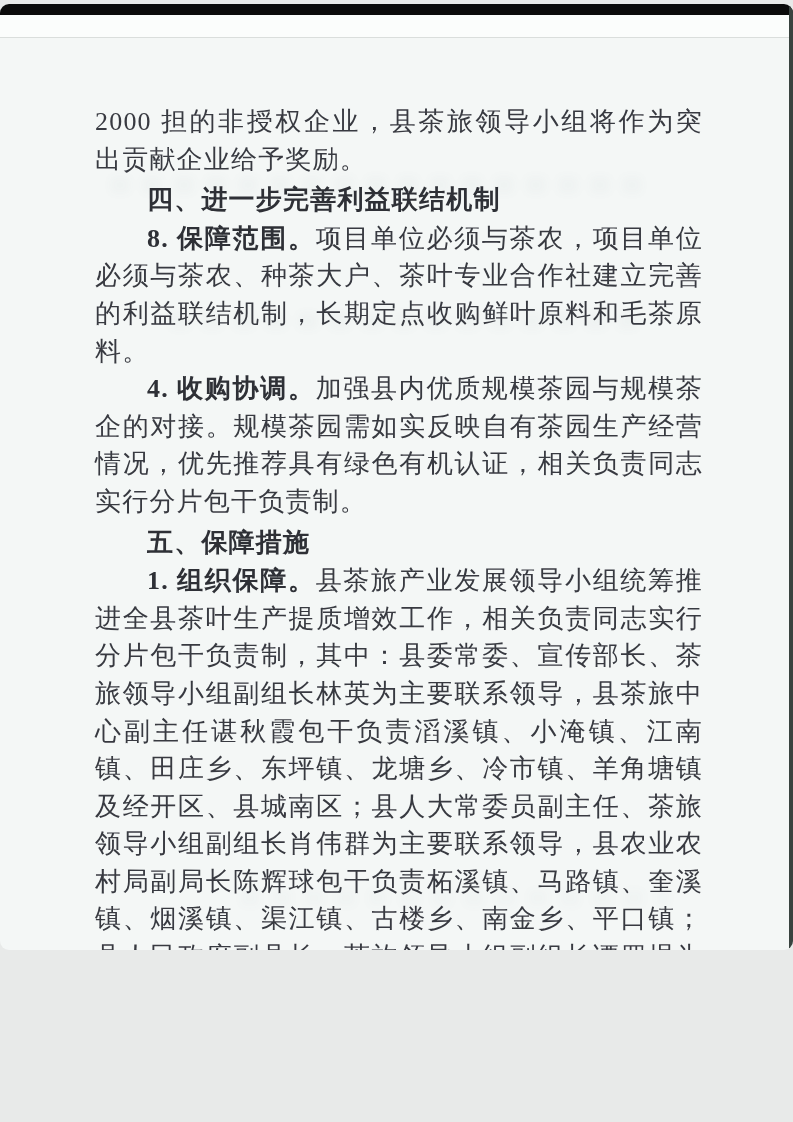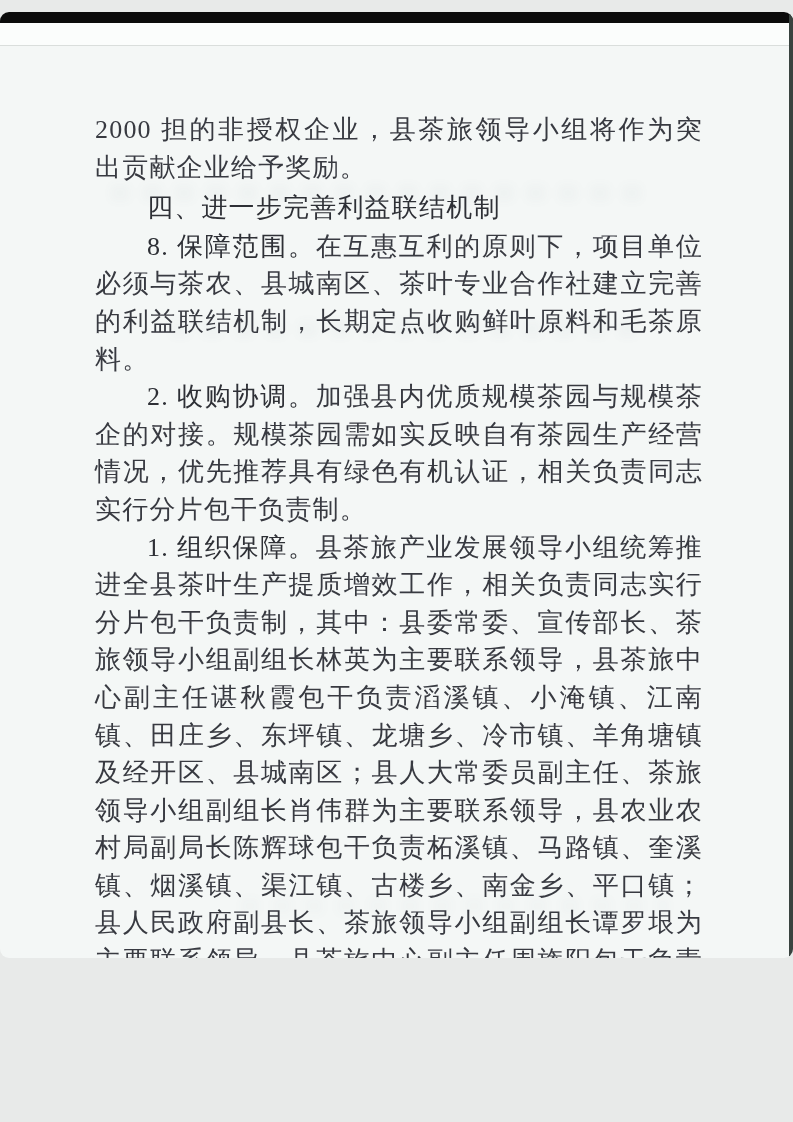--- a/index.html
+++ b/index.html
@@ -4,21 +4,21 @@
 <style>
   html, body {
     margin: 0;
     padding: 0;
     background: #e8eae9;
   }
   .page {
     position: relative;
     width: 793px;
     height: 946px;
-    margin: 12px auto;
+    margin: 4px auto;
     background: #f4f7f6;
     overflow: hidden;
     font-family: "Liberation Serif", "DejaVu Serif", serif;
     border-radius: 9px;
   }
   
   .scan-top-bar {
     position: absolute;
     top: 0; left: 0; right: 0;
     height: 11px;
@@ -81,21 +81,21 @@
   }
   .para.indent { text-indent: 2em; }
   .para.heading {
     font-weight: 700;
     color: #2c2e34;
     text-align: left;
     margin-top: 3px;
     margin-bottom: 1px;
   }
   .para b {
-    font-weight: 400;
+    font-weight: 700;
     color: #2e3036;
   }
   .page-number {
     position: absolute;
     top: 1040px;
     left: 95px;
     z-index: 2;
     color: #4a4d53;
     font-size: 21px;
     letter-spacing: 3px;
@@ -110,20 +110,21 @@
   <div class="scan-top-band"></div>
   <div class="scan-top-hairline"></div>
   <div class="scan-right-strip"></div>
   <div class="scan-bleed bleed-1"></div>
   <div class="scan-bleed bleed-2"></div>
   <div class="scan-bleed bleed-3"></div>
 
   <div class="doc-body">
       <p class="para plain"><span>2000 担的非授权企业，县茶旅领导小组将作为突出贡献企业给予奖励。</span></p>
       <p class="para heading indent"><b>四、进一步完善利益联结机制</b></p>
-      <p class="para item indent"><b>8. 保障范围。</b><span>在互惠互利的原则下，项目单位必须与茶农、县城南区、茶叶专业合作社建立完善的利益联结机制，长期定点收购鲜叶原料和毛茶原料。</span></p>
-      <p class="para item indent"><b>2. 收购协调。</b><span>加强县内优质规模茶园与规模茶企的对接。规模茶园需如实反映自有茶园生产经营情况，优先推荐具有绿色有机认证，相关负责同志实行分片包干负责制。</span></p>
+      <p class="para item indent"><b>8. 保障范围。</b><span>项目单位必须与茶农，项目单位必须与茶农、种茶大户、茶叶专业合作社建立完善的利益联结机制，长期定点收购鲜叶原料和毛茶原料。</span></p>
+      <p class="para item indent"><b>4. 收购协调。</b><span>加强县内优质规模茶园与规模茶企的对接。规模茶园需如实反映自有茶园生产经营情况，优先推荐具有绿色有机认证，相关负责同志实行分片包干负责制。</span></p>
+      <p class="para heading indent"><b>五、保障措施</b></p>
       <p class="para item indent"><b>1. 组织保障。</b><span>县茶旅产业发展领导小组统筹推进全县茶叶生产提质增效工作，相关负责同志实行分片包干负责制，其中：县委常委、宣传部长、茶旅领导小组副组长林英为主要联系领导，县茶旅中心副主任谌秋霞包干负责滔溪镇、小淹镇、江南镇、田庄乡、东坪镇、龙塘乡、冷市镇、羊角塘镇及经开区、县城南区；县人大常委员副主任、茶旅领导小组副组长肖伟群为主要联系领导，县农业农村局副局长陈辉球包干负责柘溪镇、马路镇、奎溪镇、烟溪镇、渠江镇、古楼乡、南金乡、平口镇；县人民政府副县长、茶旅领导小组副组长谭罗垠为主要联系领导，县茶旅中心副主任周旒阳包干负责大福镇、长塘镇、仙溪镇、乐安镇、梅城镇、清塘铺镇、高明乡。各乡镇联点县级领导统筹联点乡镇的茶叶生产提质增效工作，县人民政府将乡镇茶叶生产提质增效工作纳入年度绩效考核。</span></p>
     </div>
 
   <div class="page-number">– 4 –</div>
 
 </div>
 
 </body></html>

